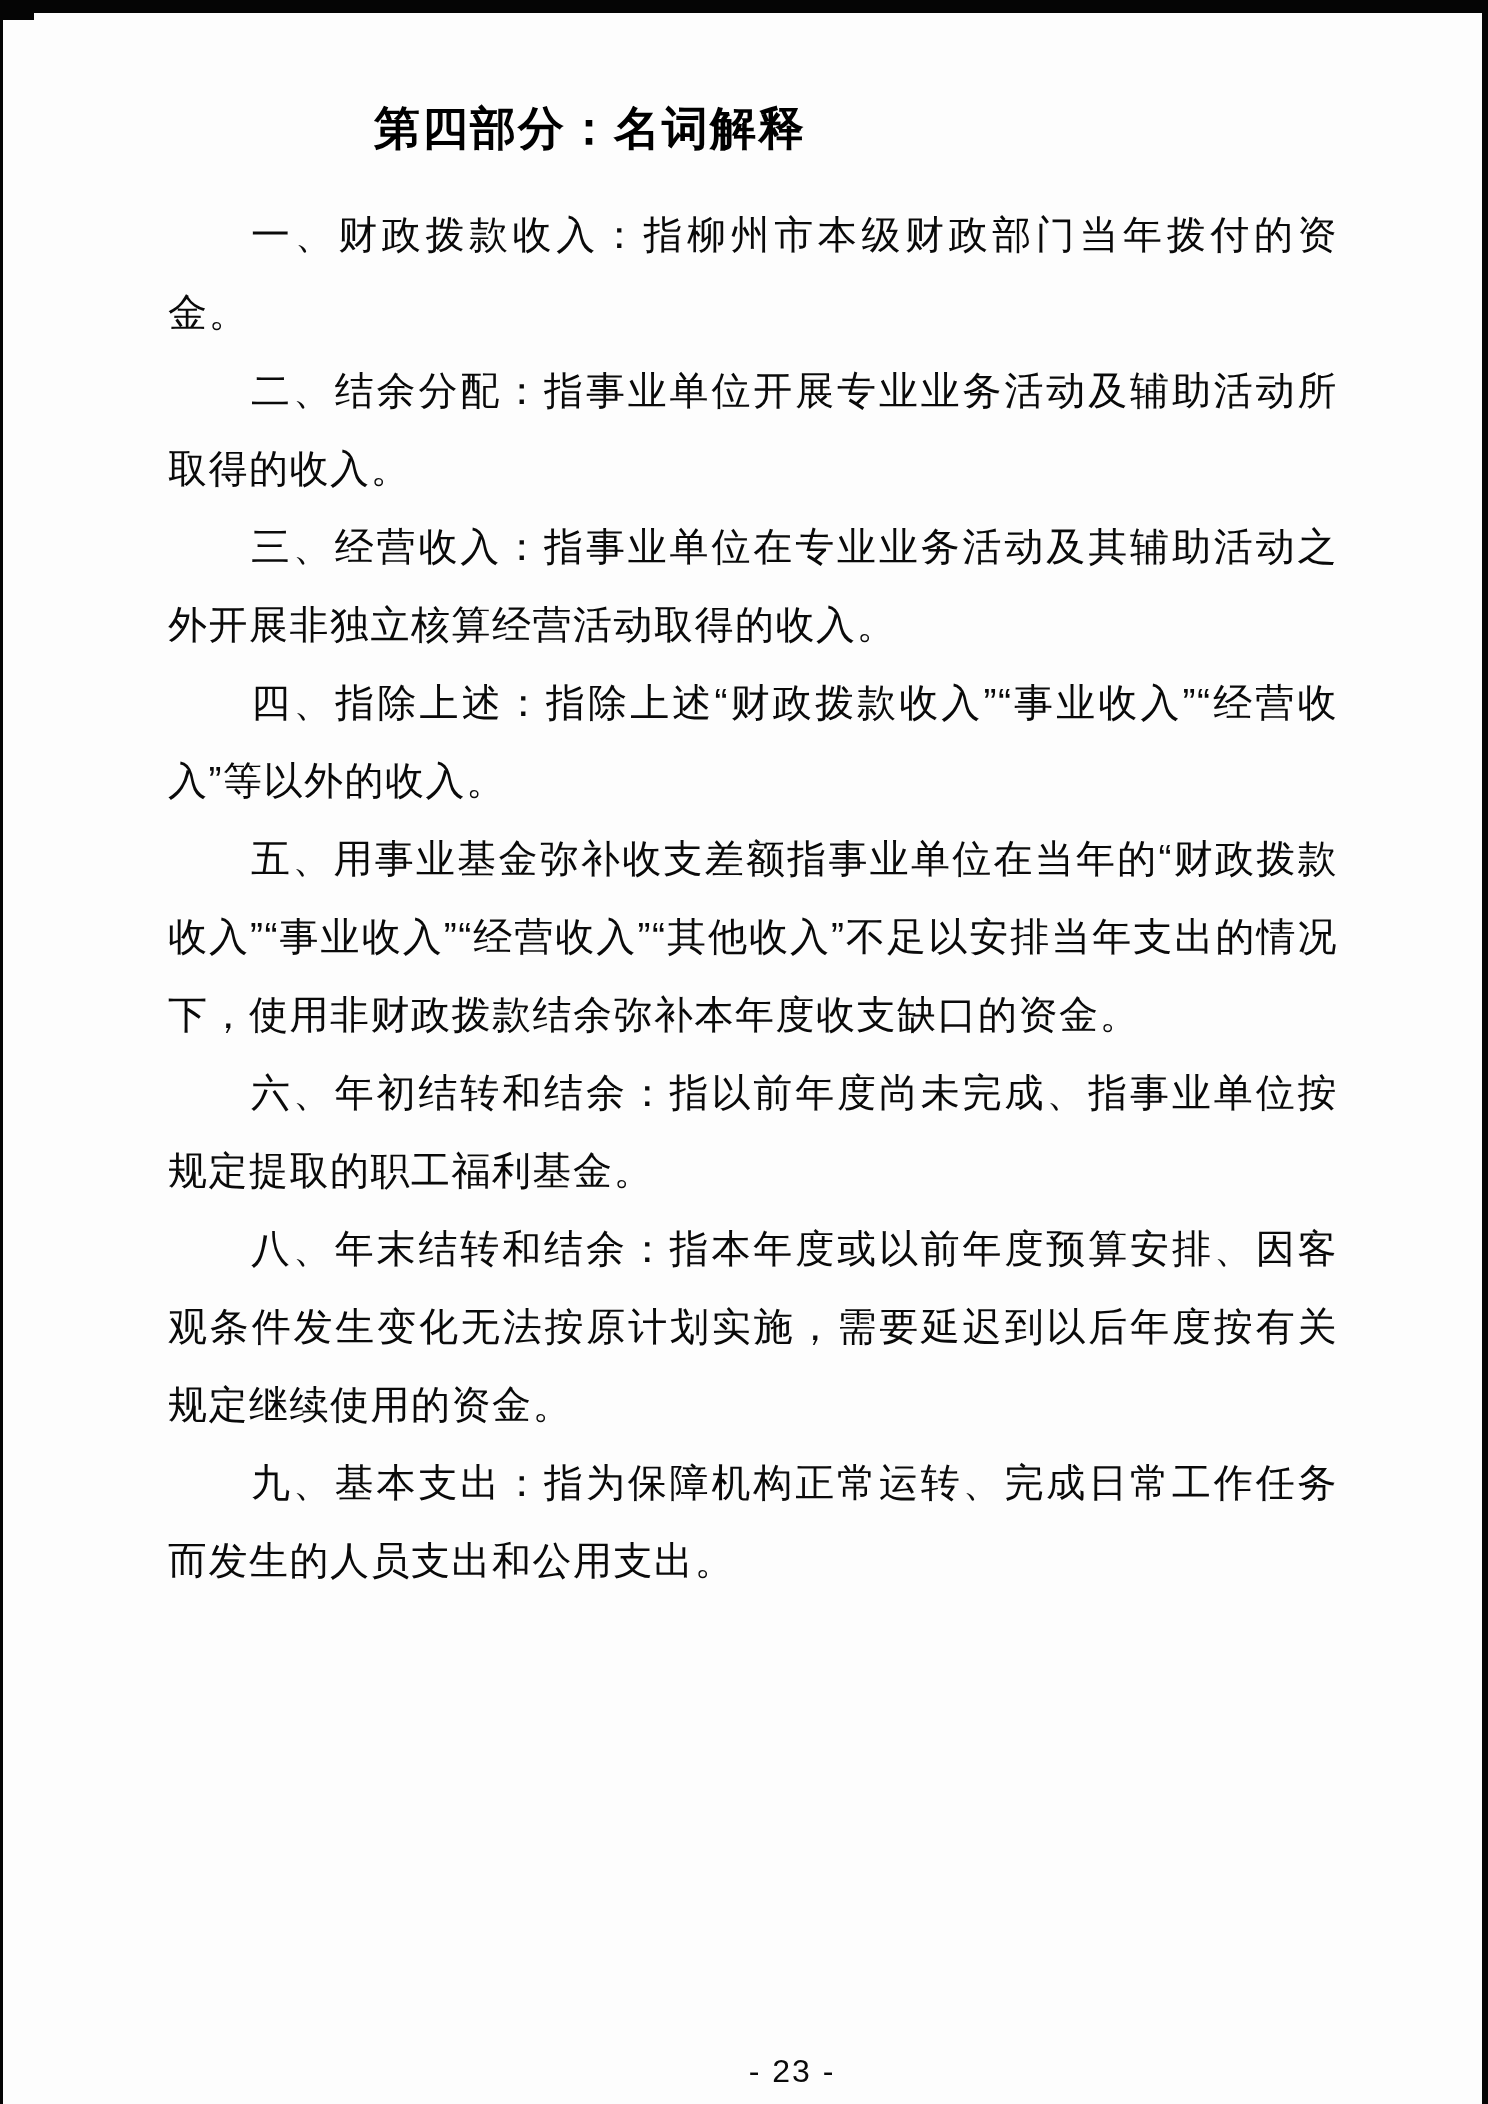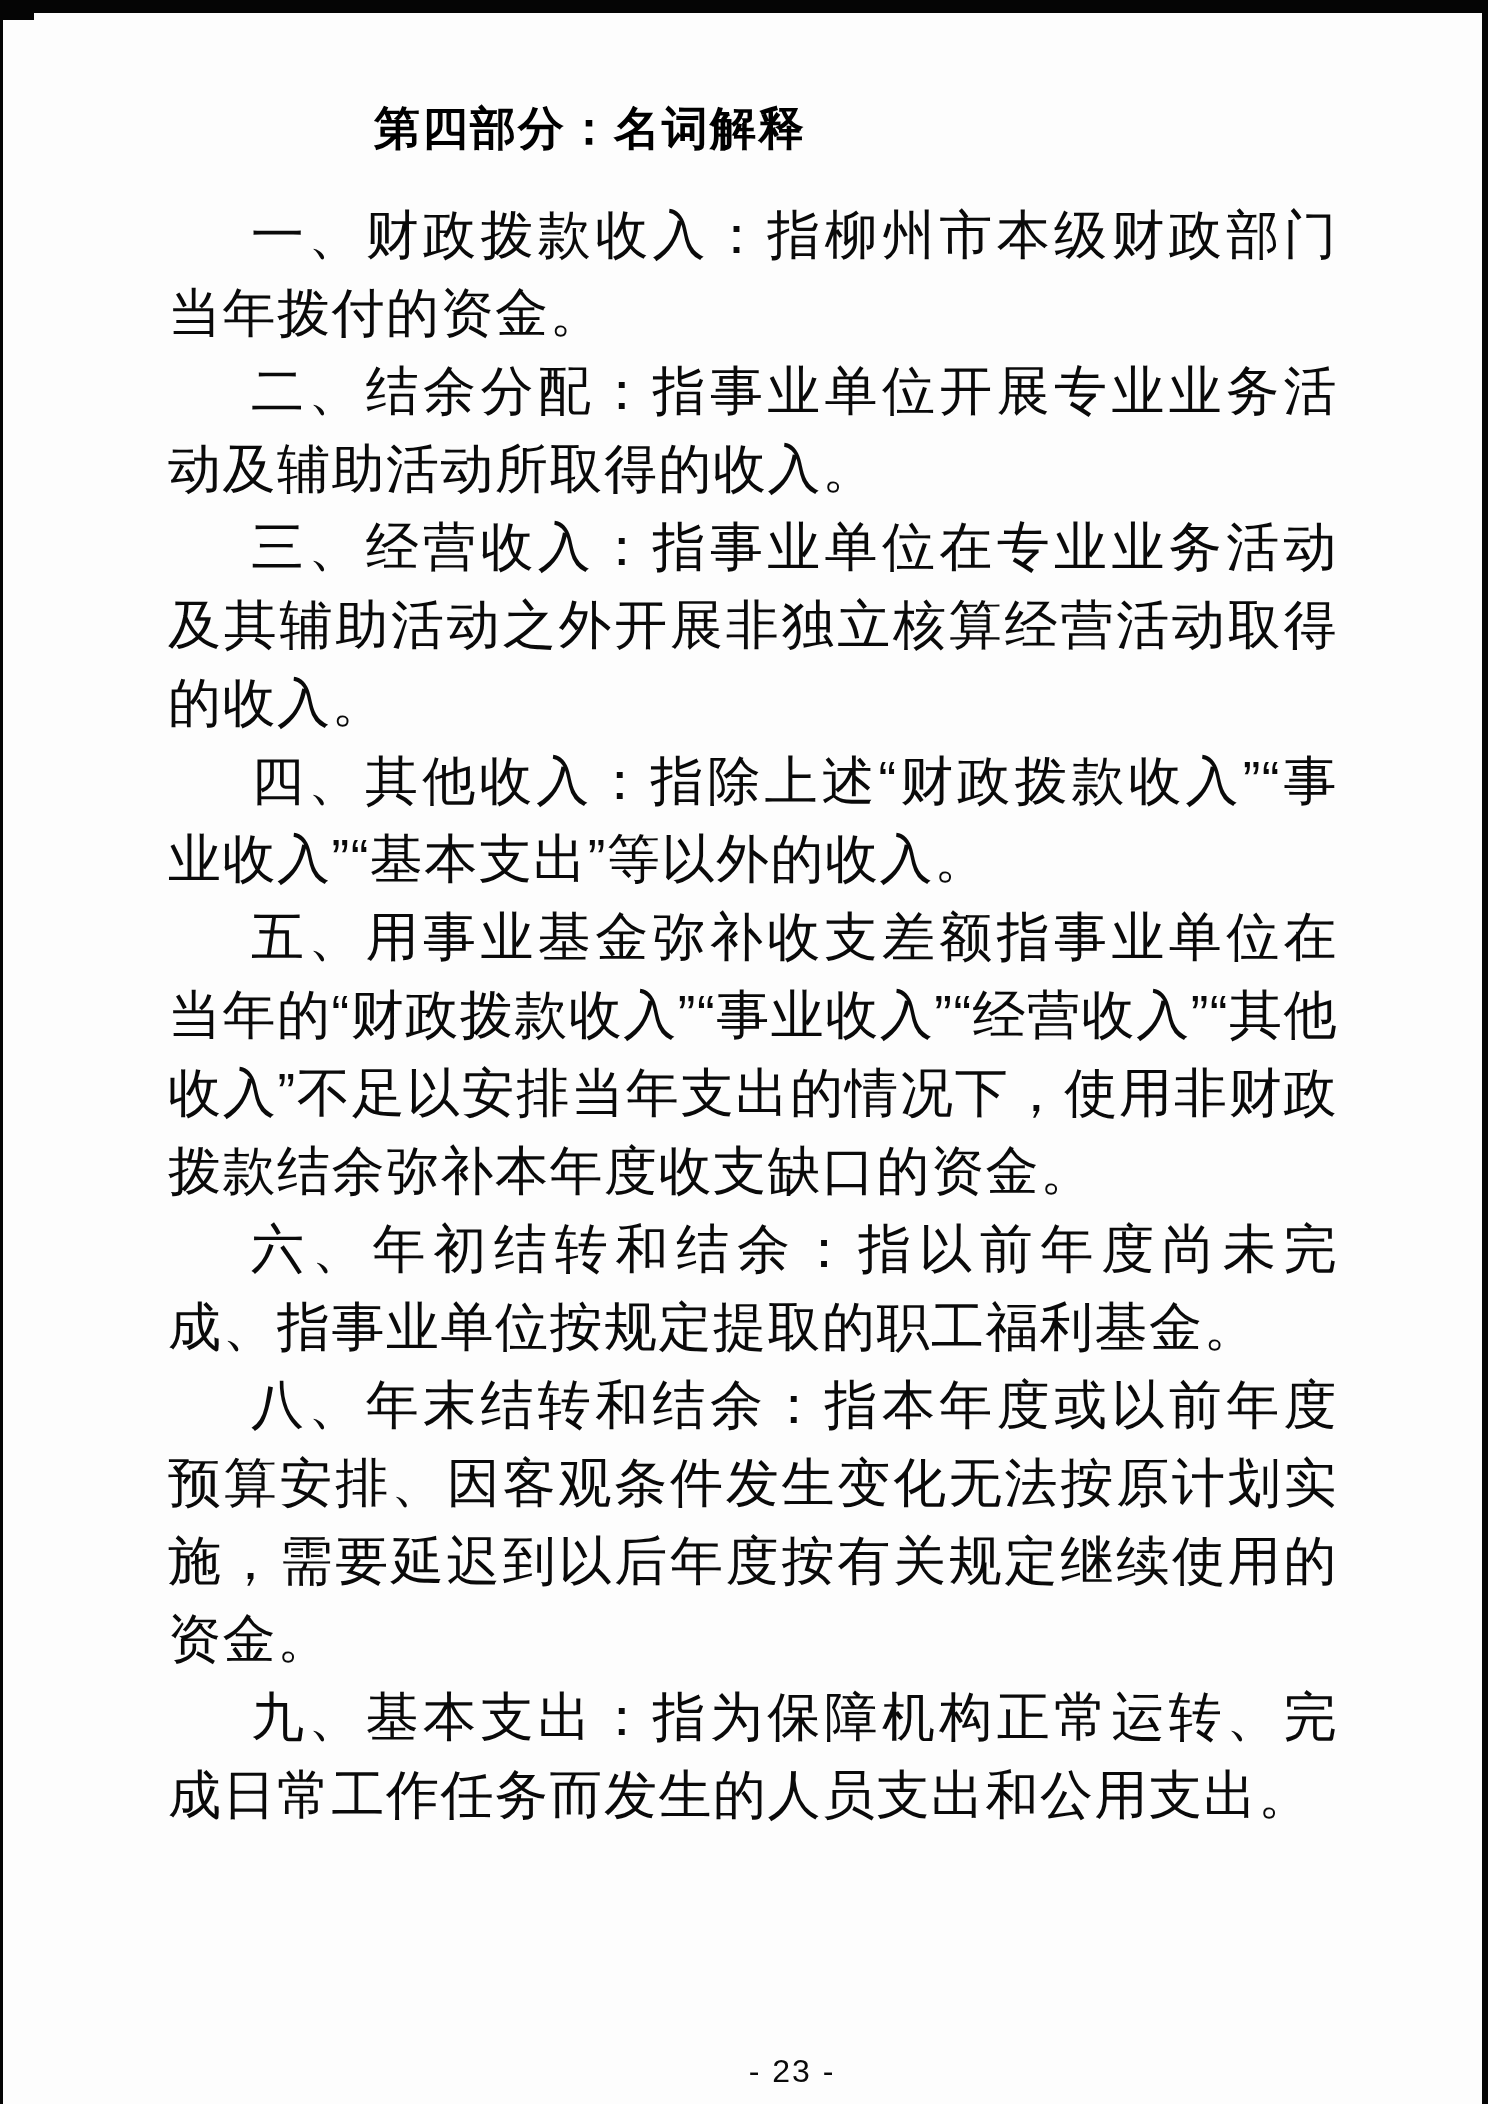--- a/index.html
+++ b/index.html
@@ -50,21 +50,21 @@
     font-weight: bold;
     letter-spacing: 2px;
     white-space: nowrap;
     color: #000000;
   }
   .doc-body {
     position: absolute;
     top: 196px;
     left: 168px;
     width: 1170px;
-    font-size: 53px;
+    font-size: 39px;
     line-height: 78px;
     text-align: justify;
     color: #0a0a0a;
   }
   .doc-body p {
     margin: 0;
     padding: 0;
     text-indent: 83px; 
     letter-spacing: 1.5px;
   }
@@ -89,21 +89,21 @@
   <div class="edge-top-corner"></div>
   <div class="edge-left"></div>
   <div class="edge-right"></div>
 
   <h1 class="doc-title">第四部分：名词解释</h1>
 
   <section class="doc-body">
     <p>一、财政拨款收入：指柳州市本级财政部门当年拨付的资金。</p>
     <p>二、结余分配：指事业单位开展专业业务活动及辅助活动所取得的收入。</p>
     <p>三、经营收入：指事业单位在专业业务活动及其辅助活动之外开展非独立核算经营活动取得的收入。</p>
-    <p>四、其他收入：指除上述“财政拨款收入”“事业收入”“基本支出”等以外的收入。</p>
+    <p>四、指除上述：指除上述“财政拨款收入”“事业收入”“经营收入”等以外的收入。</p>
     <p>五、用事业基金弥补收支差额指事业单位在当年的“财政拨款收入”“事业收入”“经营收入”“其他收入”不足以安排当年支出的情况下，使用非财政拨款结余弥补本年度收支缺口的资金。</p>
     <p>六、年初结转和结余：指以前年度尚未完成、指事业单位按规定提取的职工福利基金。</p>
     <p>八、年末结转和结余：指本年度或以前年度预算安排、因客观条件发生变化无法按原计划实施，需要延迟到以后年度按有关规定继续使用的资金。</p>
     <p>九、基本支出：指为保障机构正常运转、完成日常工作任务而发生的人员支出和公用支出。</p>
   </section>
 
   <div class="page-footer">- 23 -</div>
 
 </div>
 

